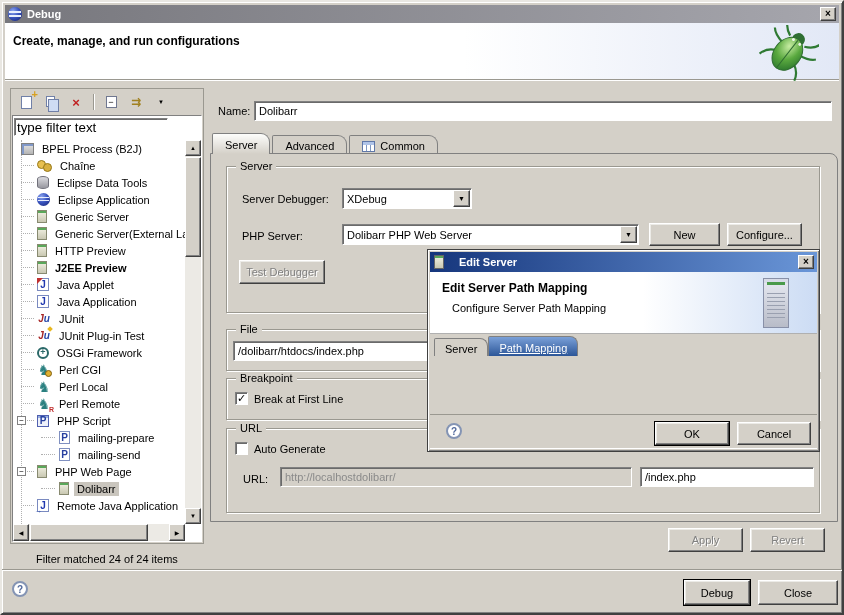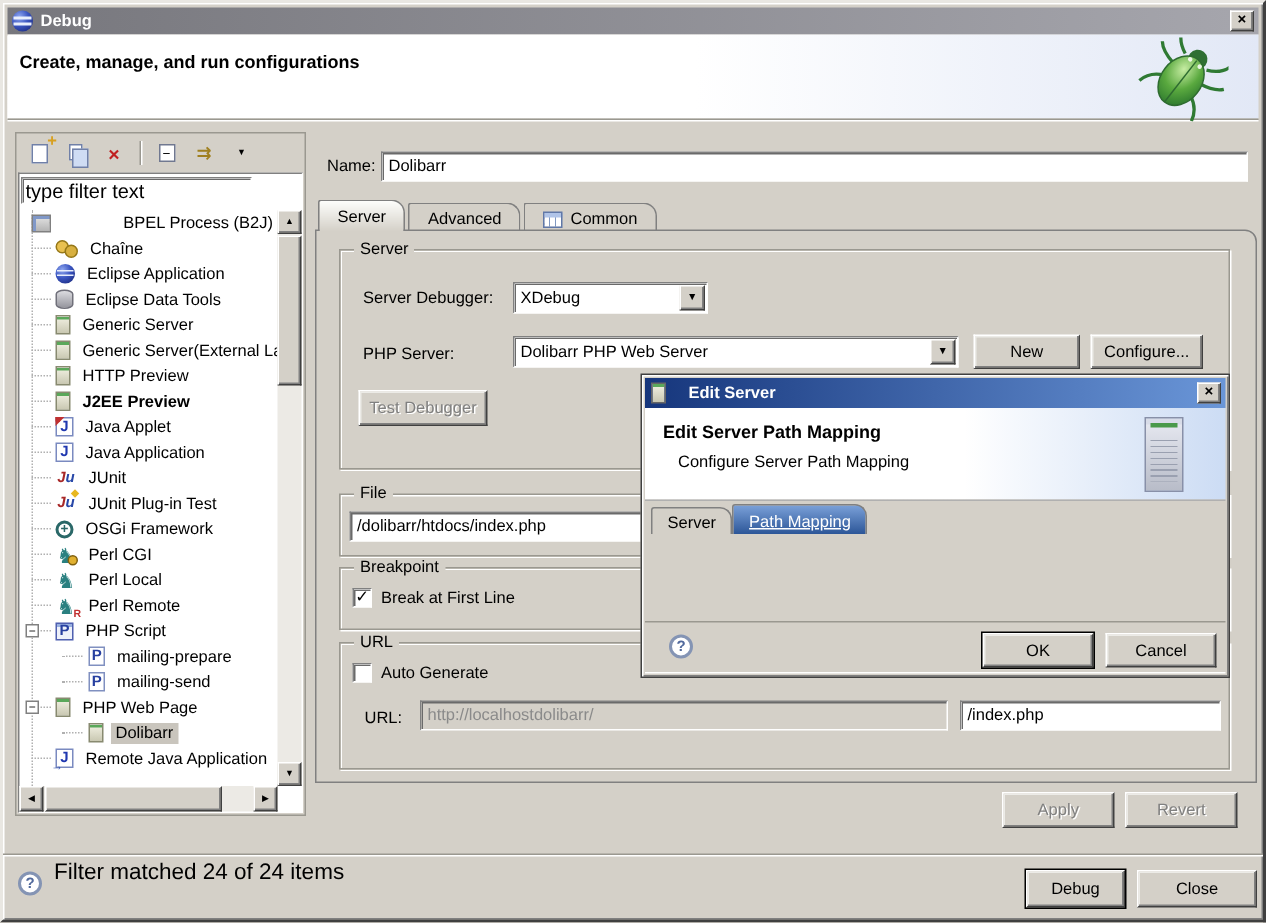--- a/index.html
+++ b/index.html
@@ -77,21 +77,21 @@
   .tree-trunk{position:absolute;left:8px;top:0;bottom:0;border-left:1px dotted #b0b0b0;}
   .tlabel{padding:1px 3px;}
   .trow.sel .tlabel{background:#c9c5bd;}
   .expand{position:absolute;left:4px;top:4px;width:9px;height:9px;background:#fff;border:1px solid #808080;
     font-size:8px;line-height:7px;text-align:center;color:#000;}
   .vsb{position:absolute;right:0;top:24px;bottom:17px;width:16px;background:#eceae5;}
   .hsb{position:absolute;left:0;bottom:0;right:16px;height:17px;background:#eceae5;}
   .sbtn{position:absolute;width:16px;height:16px;background:#d4d0c8;border:1px solid;border-color:#fff #404040 #404040 #fff;
     box-shadow:inset -1px -1px 0 #808080;display:flex;align-items:center;justify-content:center;font-size:6px;color:#000;}
   .sthumb{position:absolute;background:#d4d0c8;border:1px solid;border-color:#fff #404040 #404040 #fff;box-shadow:inset -1px -1px 0 #808080;}
-  .filterstatus{position:absolute;left:8px;top:571px;font-size:15px;padding-left:26px;}
+  .filterstatus{position:absolute;left:8px;top:551px;font-size:11px;padding-left:26px;}
   
   .ic{position:relative;flex:none;display:inline-flex;align-items:center;justify-content:center;
     margin-right:5px;font-weight:bold;font-size:10px;line-height:1;}
   .ic-server{width:10px;height:13px;background:linear-gradient(#f2f1e3,#c9c8b2);border:1px solid #888a70;box-shadow:inset 0 2px 0 #5aa85a;}
   .ic-eclipse{width:13px;height:13px;border-radius:50%;background:radial-gradient(circle at 35% 30%,#90a8f0 0%,#3a55c0 45%,#131f6e 100%);}
   .ic-eclipse::before{content:"";position:absolute;left:1px;right:1px;top:4px;height:1px;background:#e8eefc;box-shadow:0 3px 0 #e8eefc;}
   .ic-db{width:12px;height:13px;background:linear-gradient(#dcdce0,#96969e);border:1px solid #70707a;border-radius:6px/3px;}
   .ic-java,.ic-applet,.ic-rjava{width:12px;height:13px;background:#fff;border:1px solid #7a8ac0;color:#2038b0;}
   .ic-applet::before{content:"";position:absolute;left:-1px;top:-1px;border:3px solid transparent;border-left-color:#c03030;border-top-color:#c03030;}
   .ic-rjava::after{content:"→";position:absolute;left:-4px;bottom:-4px;font-size:8px;color:#3050b0;}
@@ -208,35 +208,35 @@
       <span class="tbi">
           <span class="tb-col">−</span>
         </span>
       <span class="tbi tb-filter">⇉</span>
       <span class="tbi tb-caret">▼</span>
     </div>
     <div class="treebox">
       <input class="filterinput sunken" value="type filter text" style="">
       <div class="tree" id="tree">
         <span class="tree-trunk"></span>
-      <div class="trow" style="padding-left: 8px; justify-content: space-between;">
+      <div class="trow" style="padding-left: 8px;">
             <span class="ic ic-bpel"></span>
             <span class="tlabel">BPEL Process (B2J)</span>
           </div>
           <div class="trow" style="padding-left: 24px;">
             <span class="ic ic-chain"></span>
             <span class="tlabel">Chaîne</span>
           </div>
           <div class="trow" style="padding-left: 24px;">
+            <span class="ic ic-db"></span>
+            <span class="tlabel">Eclipse Data Tools</span>
+          </div>
+          <div class="trow" style="padding-left: 24px;">
             <span class="ic ic-eclipse"></span>
             <span class="tlabel">Eclipse Application</span>
-          </div>
-          <div class="trow" style="padding-left: 24px;">
-            <span class="ic ic-db"></span>
-            <span class="tlabel">Eclipse Data Tools</span>
           </div>
           <div class="trow" style="padding-left: 24px;">
             <span class="ic ic-server"></span>
             <span class="tlabel">Generic Server</span>
           </div>
           <div class="trow" style="padding-left: 24px;">
             <span class="ic ic-server"></span>
             <span class="tlabel">Generic Server(External La</span>
           </div>
           <div class="trow" style="padding-left: 24px;">

